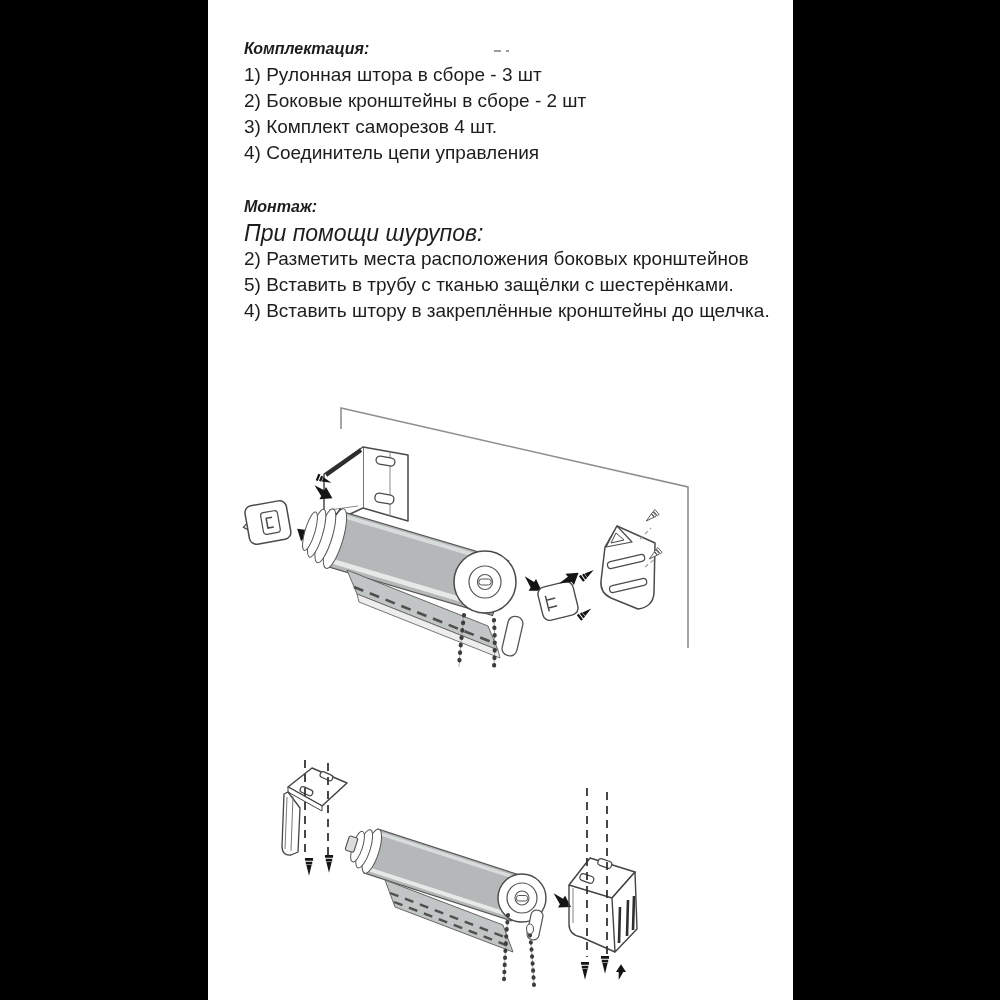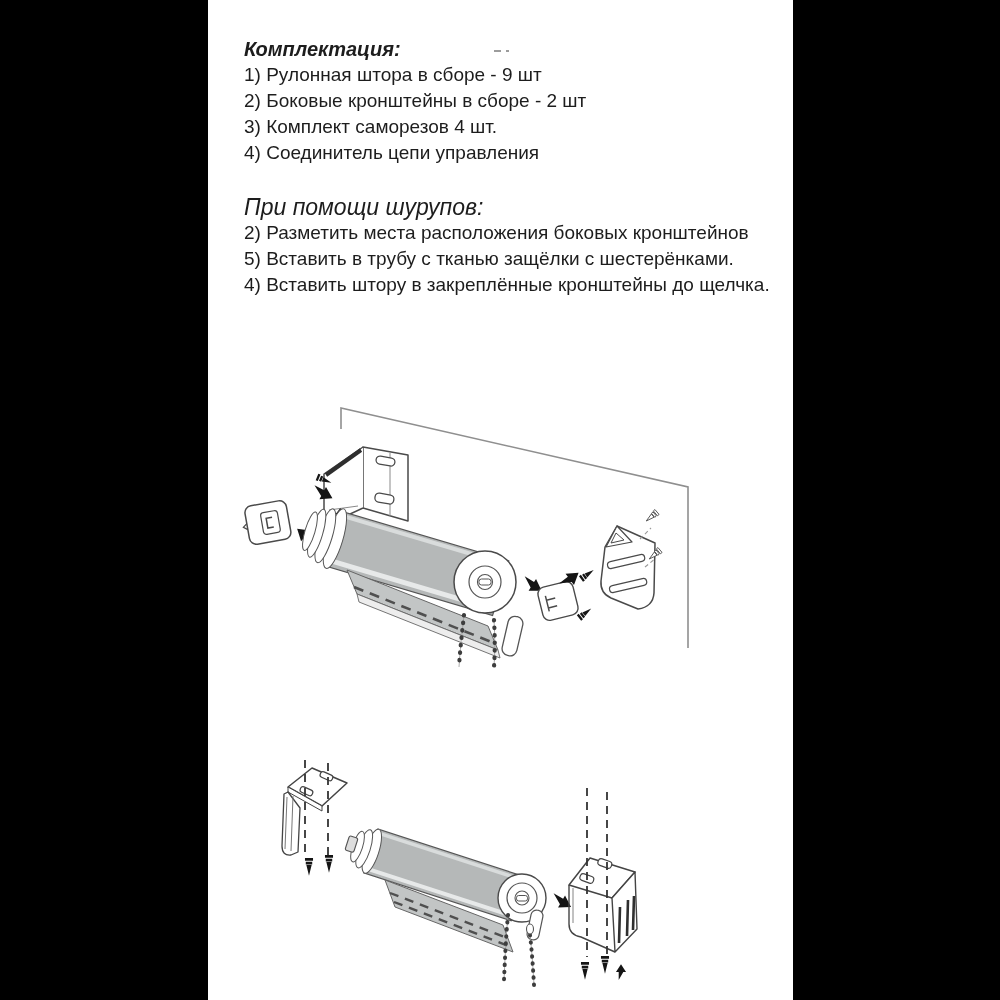--- a/index.html
+++ b/index.html
@@ -1,43 +1,44 @@
 <!DOCTYPE html>
 <html><head>
 <meta charset="utf-8">
 <style>
   html,body{margin:0;padding:0;background:#000;}
   .stage{position:relative;width:1000px;height:1000px;background:#000;overflow:hidden;
          font-family:"Liberation Sans","DejaVu Sans",sans-serif;}
   .paper{position:absolute;left:208px;top:0;width:585px;height:1000px;background:#fff;}
   .tblock{position:absolute;left:36px;color:#1d1d1d;}
-  .sec-title{font-size:20px;font-weight:bold;font-style:italic;line-height:26px;white-space:nowrap;}
+  .sec-title{font-size:16px;font-weight:bold;font-style:italic;line-height:26px;white-space:nowrap;}
   .sec-sub{font-size:23px;font-style:italic;line-height:26px;white-space:nowrap;}
   .item{font-size:19px;line-height:26px;white-space:nowrap;}
   .fig{position:absolute;left:0;}
   .artifact{position:absolute;left:286px;top:38px;}
   .artifact i{display:inline-block;background:#9c9c9c;height:2px;}
 </style>
 </head>
 <body>
 
 <div class="stage">
   <div class="paper">
 
     <div class="artifact"><i style="width:7px"></i><i style="width:3px;margin-left:5px"></i></div>
 
     <div class="tblock" style="top:36px">
       <div class="sec-title">Комплектация:</div>
-      <div class="item">1) Рулонная штора в сборе - 9 шт</div>
+      <div class="item">1) Рулонная штора в сборе - 3 шт</div>
       <div class="item">2) Боковые кронштейны в сборе - 2 шт</div>
       <div class="item">3) Комплект саморезов 4 шт.</div>
       <div class="item">4) Соединитель цепи управления</div>
     </div>
 
     <div class="tblock" style="top:194px">
+      <div class="sec-title">Монтаж:</div>
       <div class="sec-sub">При помощи шурупов:</div>
       <div class="item">2) Разметить места расположения боковых кронштейнов</div>
       <div class="item">5) Вставить в трубу с тканью защёлки с шестерёнками.</div>
       <div class="item">4) Вставить штору в закреплённые кронштейны до щелчка.</div>
     </div>
 
     <svg class="fig" style="top:395px" width="585" height="285" viewBox="0 0 585 285" role="img">
       <defs>
         <g id="arw">
             <polygon points="0,-3.2 11,-3.2 11,-7 22,0 11,7 11,3.2"></polygon>

